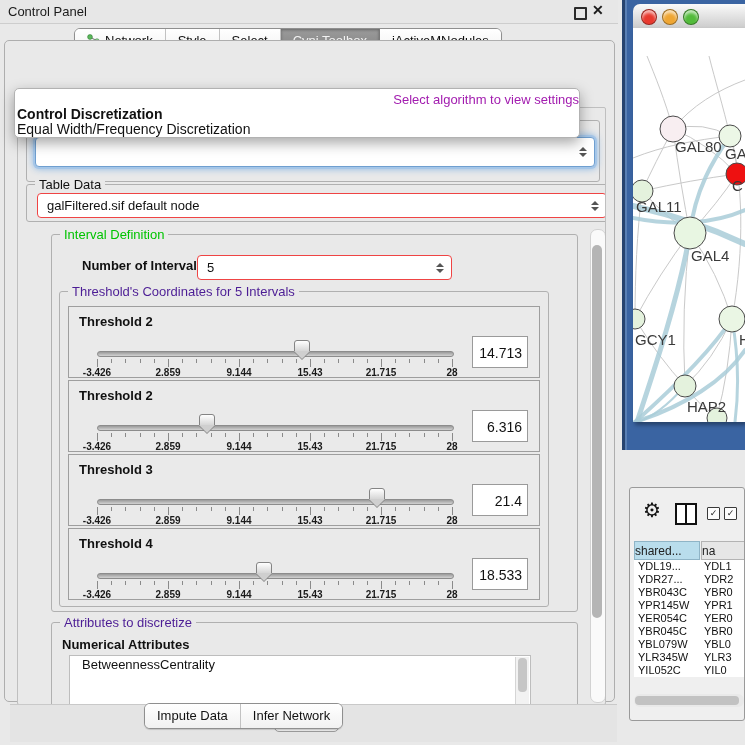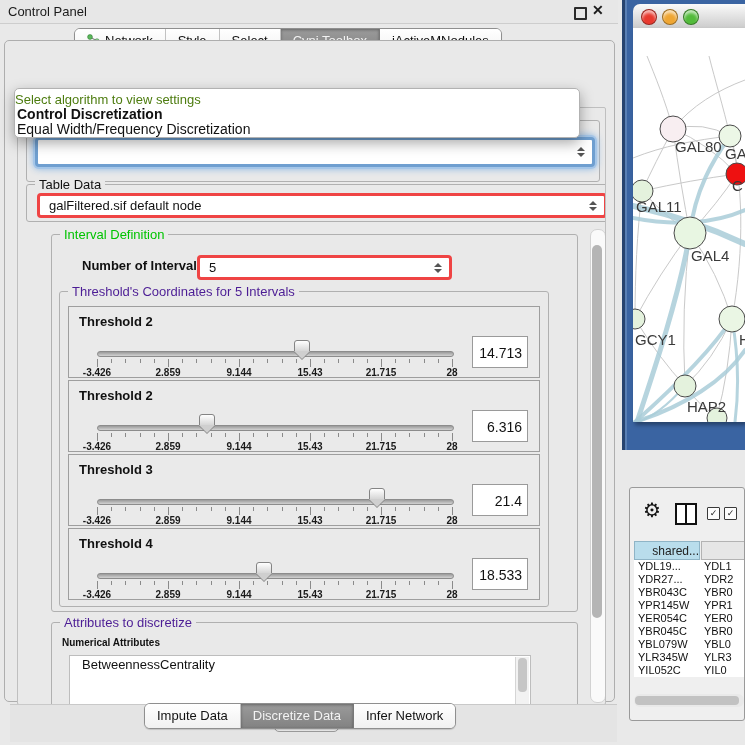--- a/index.html
+++ b/index.html
@@ -22,28 +22,28 @@
 
   .cp-outer{left:4px;top:40px;width:609px;height:660px;border:1px solid #aeaeae;border-radius:5px;background:#e9e9e9}
   .settings-outer{left:12px;top:66px;width:587px;height:596px;border:1px solid #bfbfbf;border-radius:2px;background:#e9e9e9;overflow:hidden}
 
   .group{position:absolute;border:1px solid #b0b0b0;border-radius:3px}
   .gtitle{position:absolute;top:-8px;left:8px;background:#e9e9e9;padding:0 4px;font-size:13px;white-space:nowrap}
   .g-green{color:#00c400}
   .g-blue{color:#4c1d95}
   .g-black{color:#111}
 
-  .combo{position:absolute;background:#fff;border:3px solid #ef4444;border-radius:4px;font-size:13px;color:#111;display:flex;align-items:center;padding:0 22px 0 9px;box-sizing:border-box}
+  .combo{position:absolute;background:#fff;border:1px solid #ef4444;border-radius:4px;font-size:13px;color:#111;display:flex;align-items:center;padding:0 22px 0 9px;box-sizing:border-box}
   .stepper{position:absolute;right:7px;top:50%;transform:translateY(-50%);display:flex;flex-direction:column;align-items:center;gap:2px}
   .tri-up{width:0;height:0;border-left:4px solid transparent;border-right:4px solid transparent;border-bottom:4px solid #555}
   .tri-down{width:0;height:0;border-left:4px solid transparent;border-right:4px solid transparent;border-top:4px solid #555}
   .combo.focused{border-color:#6f9fd0;box-shadow:0 0 0 2px #a5c6e8,0 0 7px 2px #8db8e4}
 
   .popup{left:14px;top:88px;width:564px;height:48px;background:#fff;border:1px solid #b2b2b2;border-radius:5px;box-shadow:0 5px 14px rgba(0,0,0,.35);z-index:40}
-  .popup-hint{position:absolute;top:3px;left:0;right:0;text-align:left;color:#4d7c0f;font-size:13px}
+  .popup-hint{position:absolute;top:3px;left:0;right:0;text-align:right;color:#a21caf;font-size:13px}
   .popup-opt{position:absolute;left:2px;font-size:14px;color:#111;white-space:nowrap}
 
   .vscroll{left:572px;top:121px;width:14px;height:472px;background:#fafafa;border:1px solid #d2d2d2;border-radius:7px}
   .vthumb{position:absolute;left:1px;top:15px;width:10px;height:373px;background:#b5b5b5;border-radius:5px}
 
   
   #interval-group{left:33px;top:126px;width:525px;height:376px;background:#e9e9e9}
   .noi-label{left:30px;top:23px;font-size:13px;font-weight:bold;color:#111}
   #noi-combo{left:145px;top:20px;width:255px;height:25px}
   #thr-group{left:7px;top:56px;width:488px;height:314px}
@@ -55,21 +55,21 @@
   .th-ticks .tick{position:absolute;top:0;width:1px;height:4px;background:#8a8a8a}
   .th-ticks .tick.major{height:8px}
   .th-ticklabels{position:absolute;left:28px;top:60px;width:355px;height:12px}
   .th-ticklabels span{position:absolute;transform:translateX(-50%);font-size:10px;font-weight:bold;color:#1a1a1a;white-space:nowrap}
   .th-thumb{position:absolute;top:33px;width:16px;height:12px;background:linear-gradient(#ffffff,#d6d6d6);border:1px solid #848484;border-radius:3px 3px 0 0;box-sizing:border-box;z-index:2}
   .th-thumb::after{content:"";position:absolute;left:-1px;top:10px;width:0;height:0;border-left:8px solid transparent;border-right:8px solid transparent;border-top:8px solid #cfcfcf;filter:drop-shadow(0 1px 0 #848484)}
   .th-value{position:absolute;left:403px;top:29px;width:56px;height:32px;background:#fff;border:1px solid #9a9a9a;font-size:14px;color:#111;text-align:right;line-height:32px;padding-right:5px;box-sizing:border-box}
 
   
   #attr-group{left:33px;top:514px;width:525px;height:100px}
-  .attr-list-title{left:10px;top:14px;font-size:10px;font-weight:bold;color:#111}
+  .attr-list-title{left:10px;top:14px;font-size:13px;font-weight:bold;color:#111}
   .attr-list{left:17px;top:32px;width:460px;height:52px;background:#fff;border:1px solid #bdbdbd}
   .attr-item{font-size:13px;color:#111;padding:1px 0 1px 12px;white-space:nowrap}
   .attr-scroll{position:absolute;right:1px;top:1px;width:13px;height:50px;background:#f2f2f2;border-left:1px solid #d5d5d5}
   .attr-thumb{position:absolute;left:2px;top:1px;width:9px;height:34px;background:#c6c6c6;border-radius:4px}
 
   .apply-band{left:5px;top:663px;width:607px;height:37px;background:#e4e4e4;border-top:1px solid #c9c9c9}
   .apply-btn{left:269px;top:670px;height:21px;background:linear-gradient(#ffffff,#e6e6e6);border:1px solid #999;border-radius:5px;font-size:14px;color:#111;line-height:19px;padding:0 14px}
 
   
   .net-frame{left:622px;top:0;width:123px;height:450px;background:#3a64a2;border-left:3px solid #27446f;box-sizing:border-box;box-shadow:inset 2px 0 0 #5a80b4}
@@ -78,21 +78,21 @@
   .net-canvas{left:633px;top:28px;width:112px;height:394px;background:#fff;box-shadow:2px 3px 4px rgba(0,0,0,.35)}
 
   
   .tp-headerbar{left:615px;top:450px;width:130px;height:34px;background:#e2e2e2}
   .tp-title{left:18px;top:10px;font-size:13px;color:#111}
   .tp-window{left:629px;top:487px;width:116px;height:234px;background:#efefef;border:1px solid #9a9a9a;border-radius:3px;overflow:hidden;box-sizing:border-box}
   .gear{left:13px;top:10px;font-size:20px;color:#141414}
   .cols-ico{left:45px;top:15px;width:18px;height:18px;border:2px solid #111;background:#fff}
   .cols-ico::after{content:"";position:absolute;left:8px;top:0;width:2px;height:18px;background:#111}
   .chk{width:11px;height:11px;border:1px solid #3a3a3a;border-radius:1px;background:#fdfdfd;font-size:9px;line-height:10px;text-align:center;color:#222}
-  .th-cell{position:absolute;top:53px;height:19px;font-size:12px;color:#222;text-align:right;line-height:19px;box-sizing:border-box}
+  .th-cell{position:absolute;top:53px;height:19px;font-size:12px;color:#222;text-align:left;line-height:19px;box-sizing:border-box}
   .th-cell.sel{background:#b9ddec;border:1px solid #8fb4c6}
   .th-cell.plain{background:#e6e6e6;border:1px solid #b3b3b3}
   .tp-body{left:4px;top:72px;width:112px;height:117px;background:#fff;overflow:hidden}
   .tp-row{position:absolute;left:0;width:100%;height:13px;font-size:11px;color:#111;line-height:13px}
   .tp-c1{position:absolute;left:4px;white-space:nowrap}
   .tp-c2{position:absolute;left:70px;white-space:nowrap}
   .hscroll{left:4px;top:206px;width:110px;height:13px;background:#e9e9e9;border-radius:6px}
   .hthumb{position:absolute;left:1px;top:2px;width:104px;height:9px;background:#c2c2c2;border-radius:4px}
 
   .net-tab-icon{width:13px;height:14px}
@@ -367,23 +367,20 @@
     <div class="popup-hint">Select algorithm to view settings</div>
     <div id="popup-options">
         <div class="popup-opt" style="top: 17px; font-weight: bold;">Control Discretization</div>
         <div class="popup-opt" style="top: 32px;">Equal Width/Frequency Discretization</div>
       </div>
   </div>
 
   <div class="abs tabgroup" id="bottom-tabs">
       <div class="tab">
         <span>Impute Data</span>
-      </div>
-      <div class="tab selected">
-        <span>Discretize Data</span>
       </div>
       <div class="tab">
         <span>Infer Network</span>
       </div>
     </div>
 
   <div class="abs net-frame"></div>
   <div class="abs traffic" id="traffic-bar">
       <div class="light" style="left: 8px; background: rgb(232, 57, 46);"></div>
       <div class="light" style="left: 29px; background: rgb(239, 166, 51);"></div>

